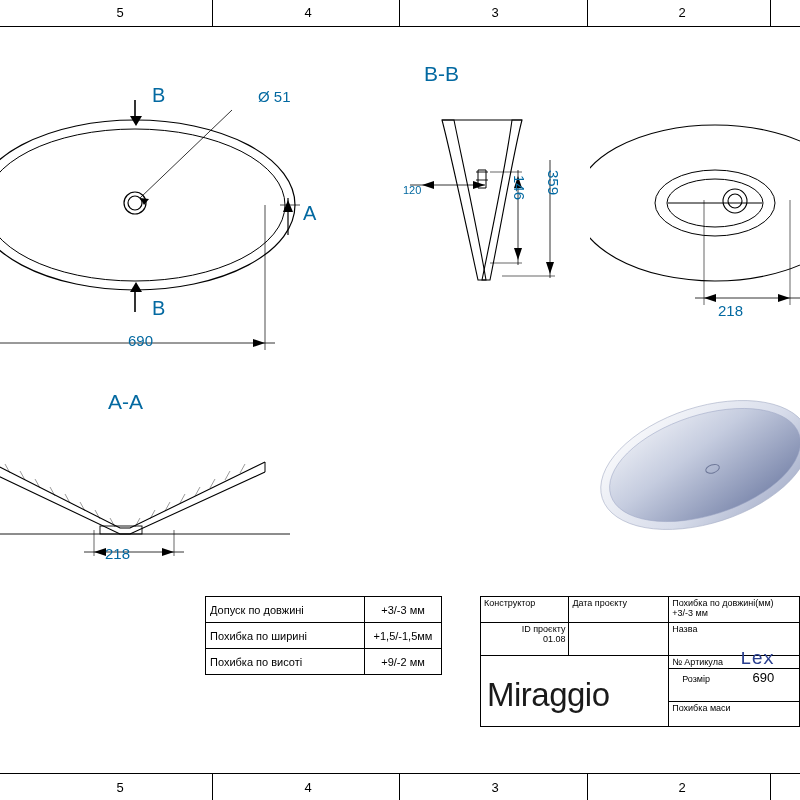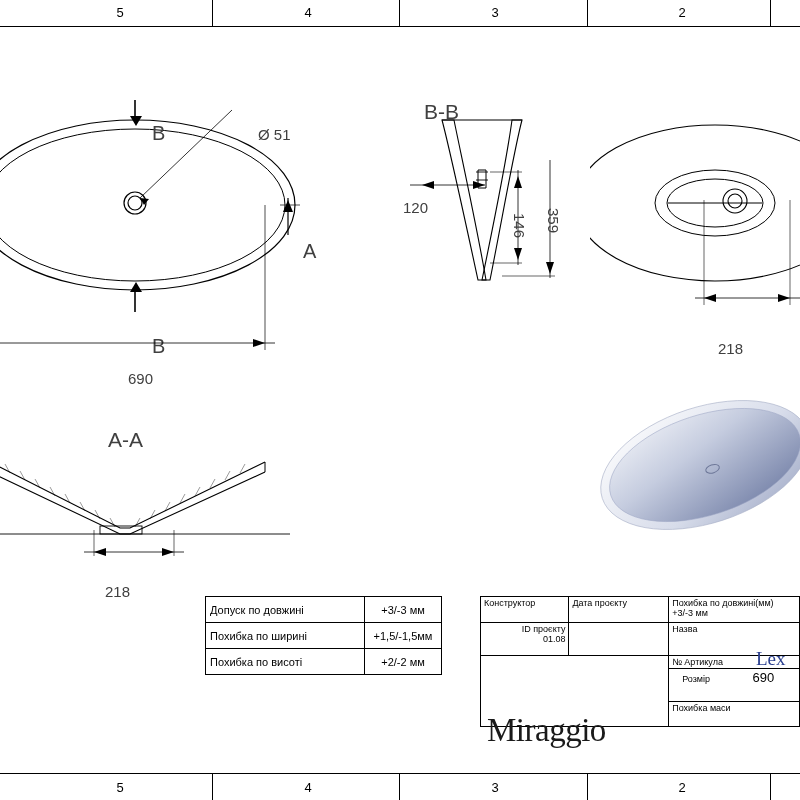--- a/index.html
+++ b/index.html
@@ -30,23 +30,22 @@
   .ln {
     position: absolute;
     background: #000;
   }
   .ln.h { height: 1px; }
   .ln.v { width: 1px; }
 
   .txt {
     position: absolute;
     font-size: 13px;
-    color: #404040;
+    color: #0369a1;
     white-space: nowrap;
-    margin-top: 38px;
   }
   .txt.big {
     font-size: 21px;
   }
   .txt.mid {
     font-size: 17px;
     font-weight: normal;
   }
 
   
@@ -77,34 +76,33 @@
     border: 1px solid #000;
     padding: 1px 3px;
     color: #000;
     vertical-align: top;
     margin-top: 10px;
   }
 
   .brand {
     position: absolute;
     left: 487px;
-    top: 712px;
+    top: 676px;
     font-size: 33px;
     color: #1a1a1a;
-    font-family: Liberation Serif, serif;
+    font-family: Liberation Sans, sans-serif;
     letter-spacing: -0.5px;
   }
   .lex {
     position: absolute;
     left: 740px;
     top: 648px;
     font-size: 19px;
     color: #2a3f8f;
-    font-family: Liberation Serif, serif;
-    margin-left: 16px;
+    font-family: Liberation Mono, monospace;
   }
   svg { display: block; }
 </style>
 </head>
 <body>
 
 <div id="sheet">
 
   <div class="ln h" style="left:0;top:26px;width:800px;"></div>
   <div class="ln v" style="left:212px;top:0;height:26px;"></div>
@@ -192,21 +190,21 @@
     <polygon points="128,100 124,88 132,88" fill="#000"></polygon>
     <line x1="100" y1="12" x2="132" y2="12" stroke="#000" stroke-width="0.6"></line>
     <line x1="100" y1="103" x2="132" y2="103" stroke="#000" stroke-width="0.6"></line>
 
     <line x1="160" y1="-42" x2="160" y2="118" stroke="#000" stroke-width="0.8"></line>
     <polygon points="160,-38 156,-26 164,-26" fill="#000"></polygon>
     <polygon points="160,114 156,102 164,102" fill="#000"></polygon>
     <line x1="112" y1="-42" x2="165" y2="-42" stroke="#000" stroke-width="0.6"></line>
     <line x1="112" y1="116" x2="165" y2="116" stroke="#000" stroke-width="0.6"></line>
   </svg>
-  <div class="txt" style="left:403px;top:161px;font-size:15px;">120</div>
+  <div class="txt" style="left:403px;top:184px;font-size:11px;">120</div>
   <div class="txt" style="left:511px;top:175px;font-size:15px;writing-mode:vertical-rl;">146</div>
   <div class="txt" style="left:545px;top:170px;font-size:15px;writing-mode:vertical-rl;">359</div>
 
   <svg class="abs" style="left:590px;top:118px;" width="230" height="180">
     <ellipse cx="125" cy="85" rx="140" ry="78" fill="none" stroke="#000" stroke-width="1.1"></ellipse>
     <ellipse cx="125" cy="85" rx="60" ry="33" fill="none" stroke="#000" stroke-width="1"></ellipse>
     <ellipse cx="125" cy="85" rx="48" ry="24" fill="none" stroke="#000" stroke-width="1"></ellipse>
     <circle cx="145" cy="83" r="12" fill="none" stroke="#000" stroke-width="1.1"></circle>
     <circle cx="145" cy="83" r="7" fill="none" stroke="#000" stroke-width="1.1"></circle>
     <line x1="78" y1="85" x2="172" y2="85" stroke="#000" stroke-width="1"></line>
@@ -286,21 +284,21 @@
       <tr>
         <td class="tbl-label">Допуск по довжині</td>
         <td class="tbl-val">+3/-3 мм</td>
       </tr>
       <tr>
         <td class="tbl-label">Похибка по ширині</td>
         <td class="tbl-val">+1,5/-1,5мм</td>
       </tr>
       <tr>
         <td class="tbl-label">Похибка по висоті</td>
-        <td class="tbl-val">+2/-2 мм</td>
+        <td class="tbl-val">+9/-2 мм</td>
       </tr>
     </tbody>
   </table>
 
   <table class="right-table">
     <tbody>
       <tr>
         <td style="width:85px;height:23px;">Конструктор</td>
         <td style="width:100px;">Дата проєкту</td>
         <td style="width:130px;text-align:left;">

